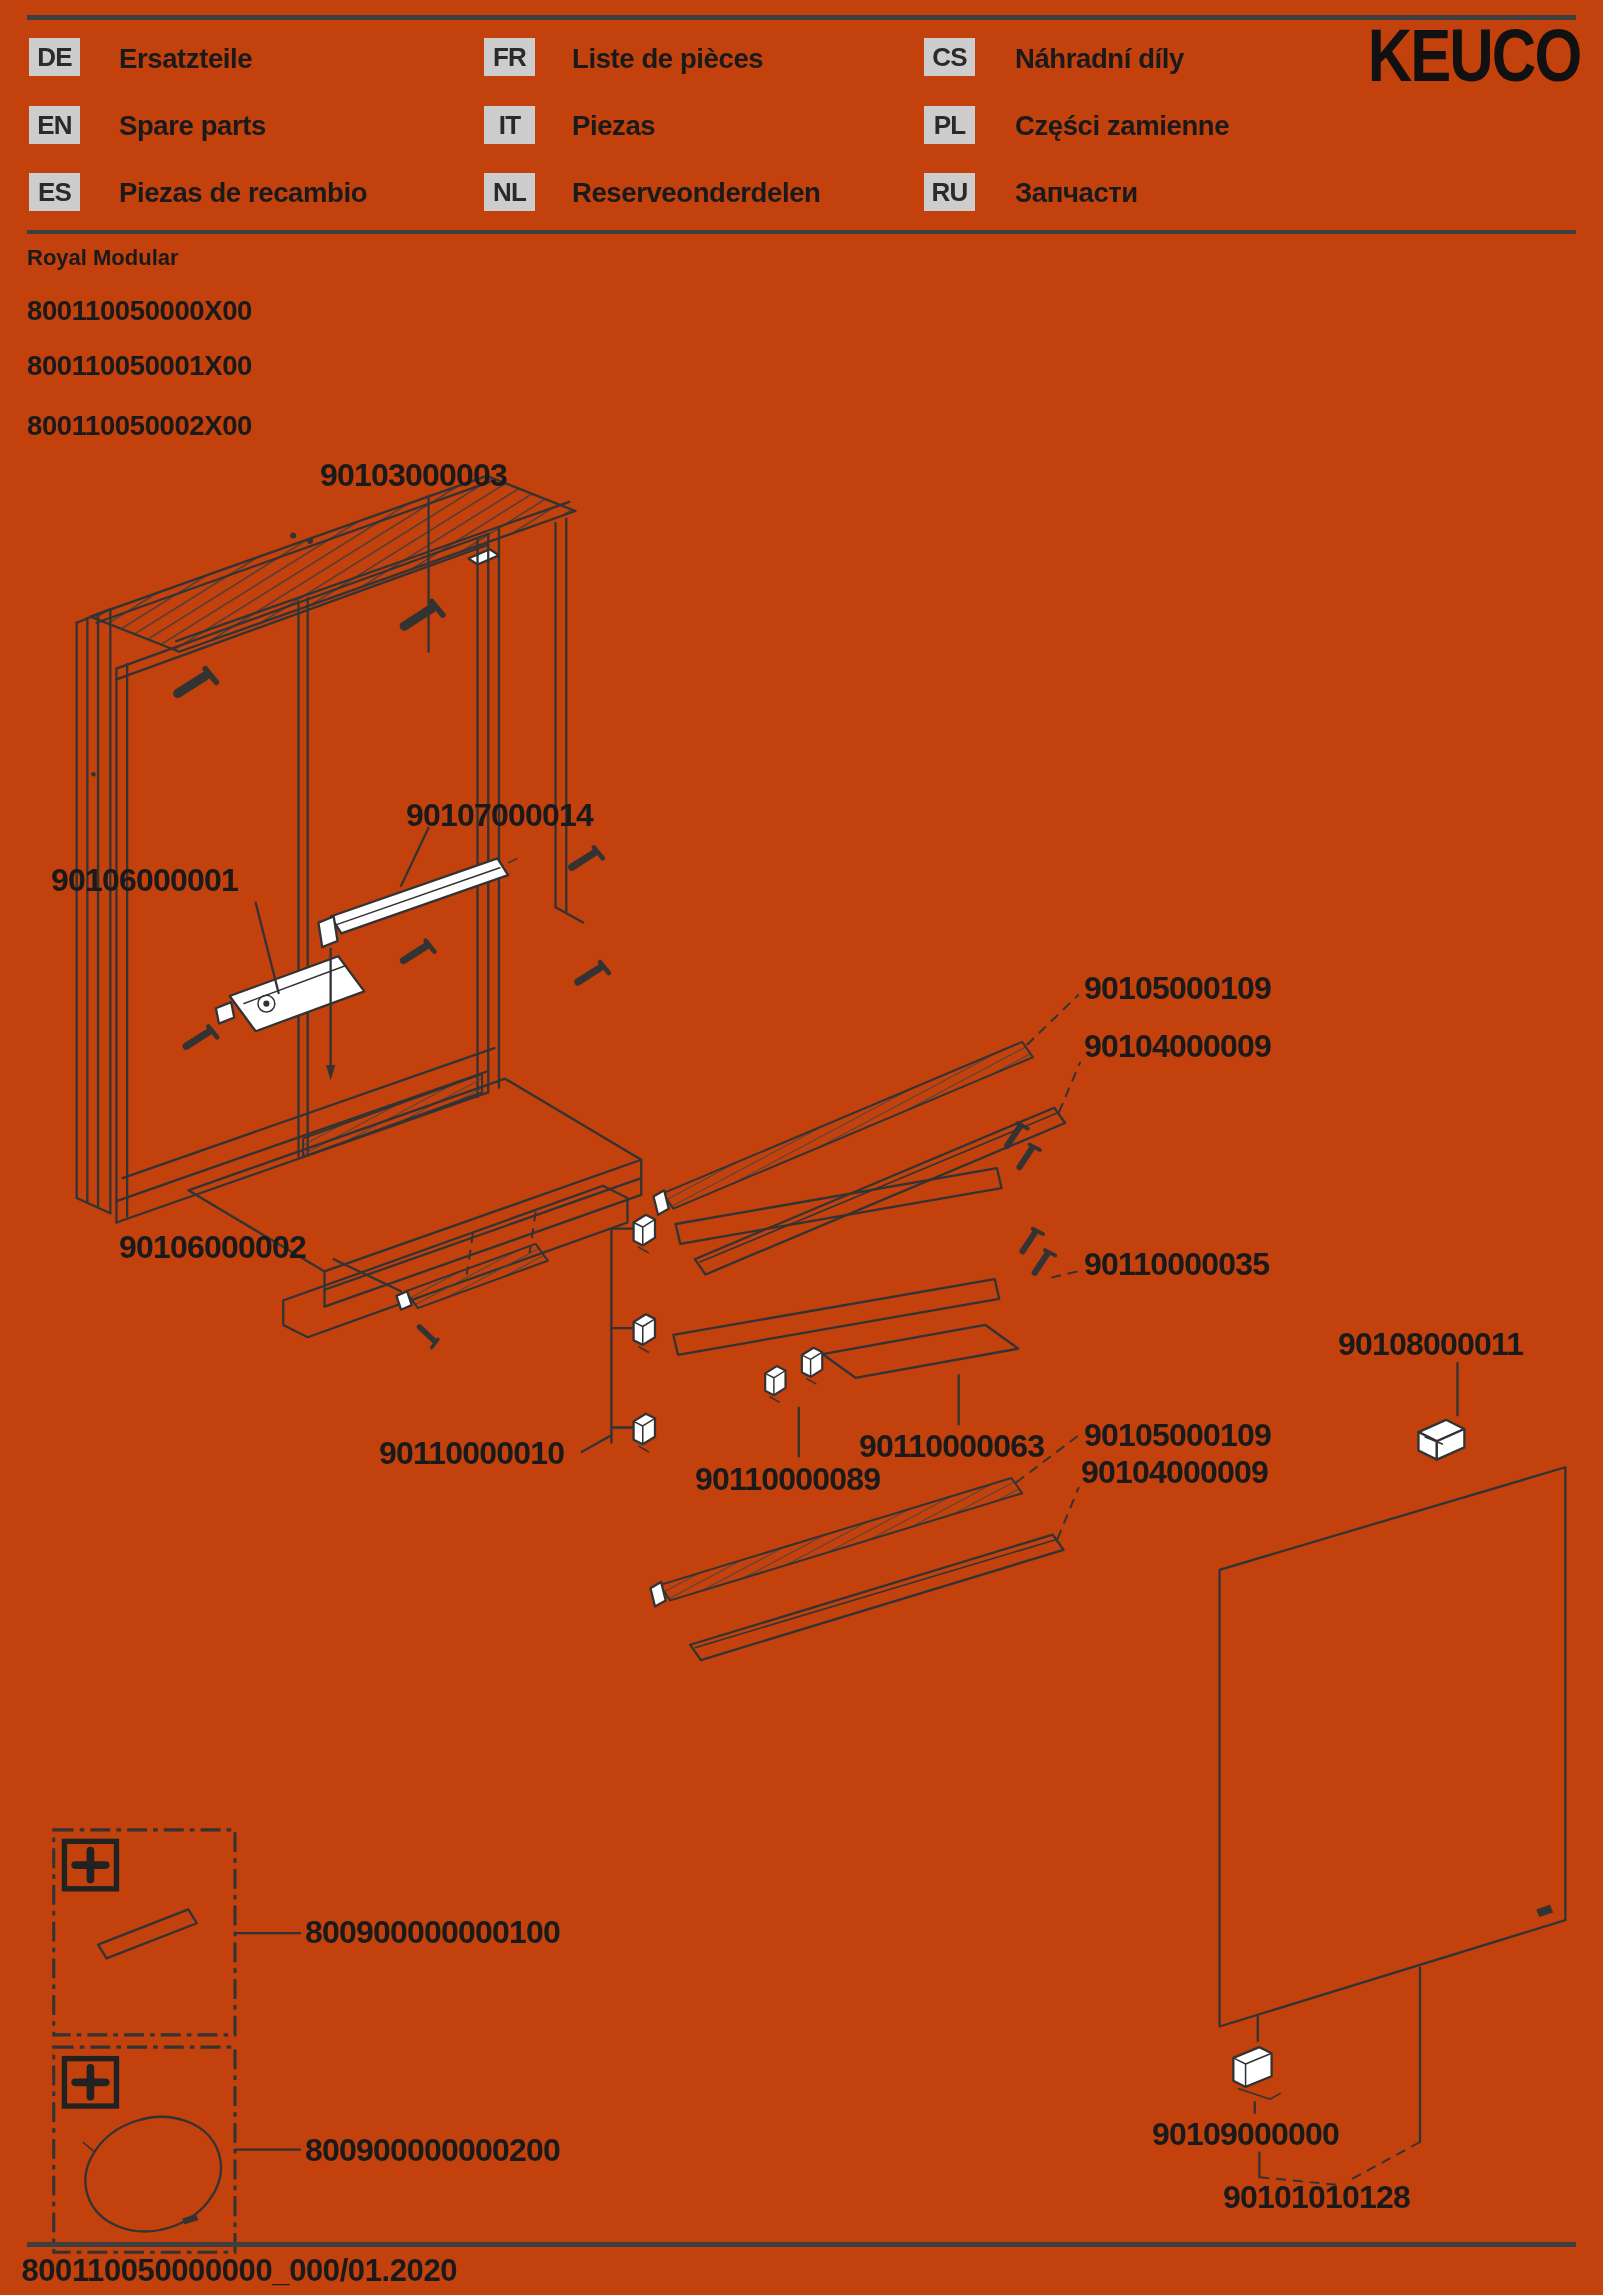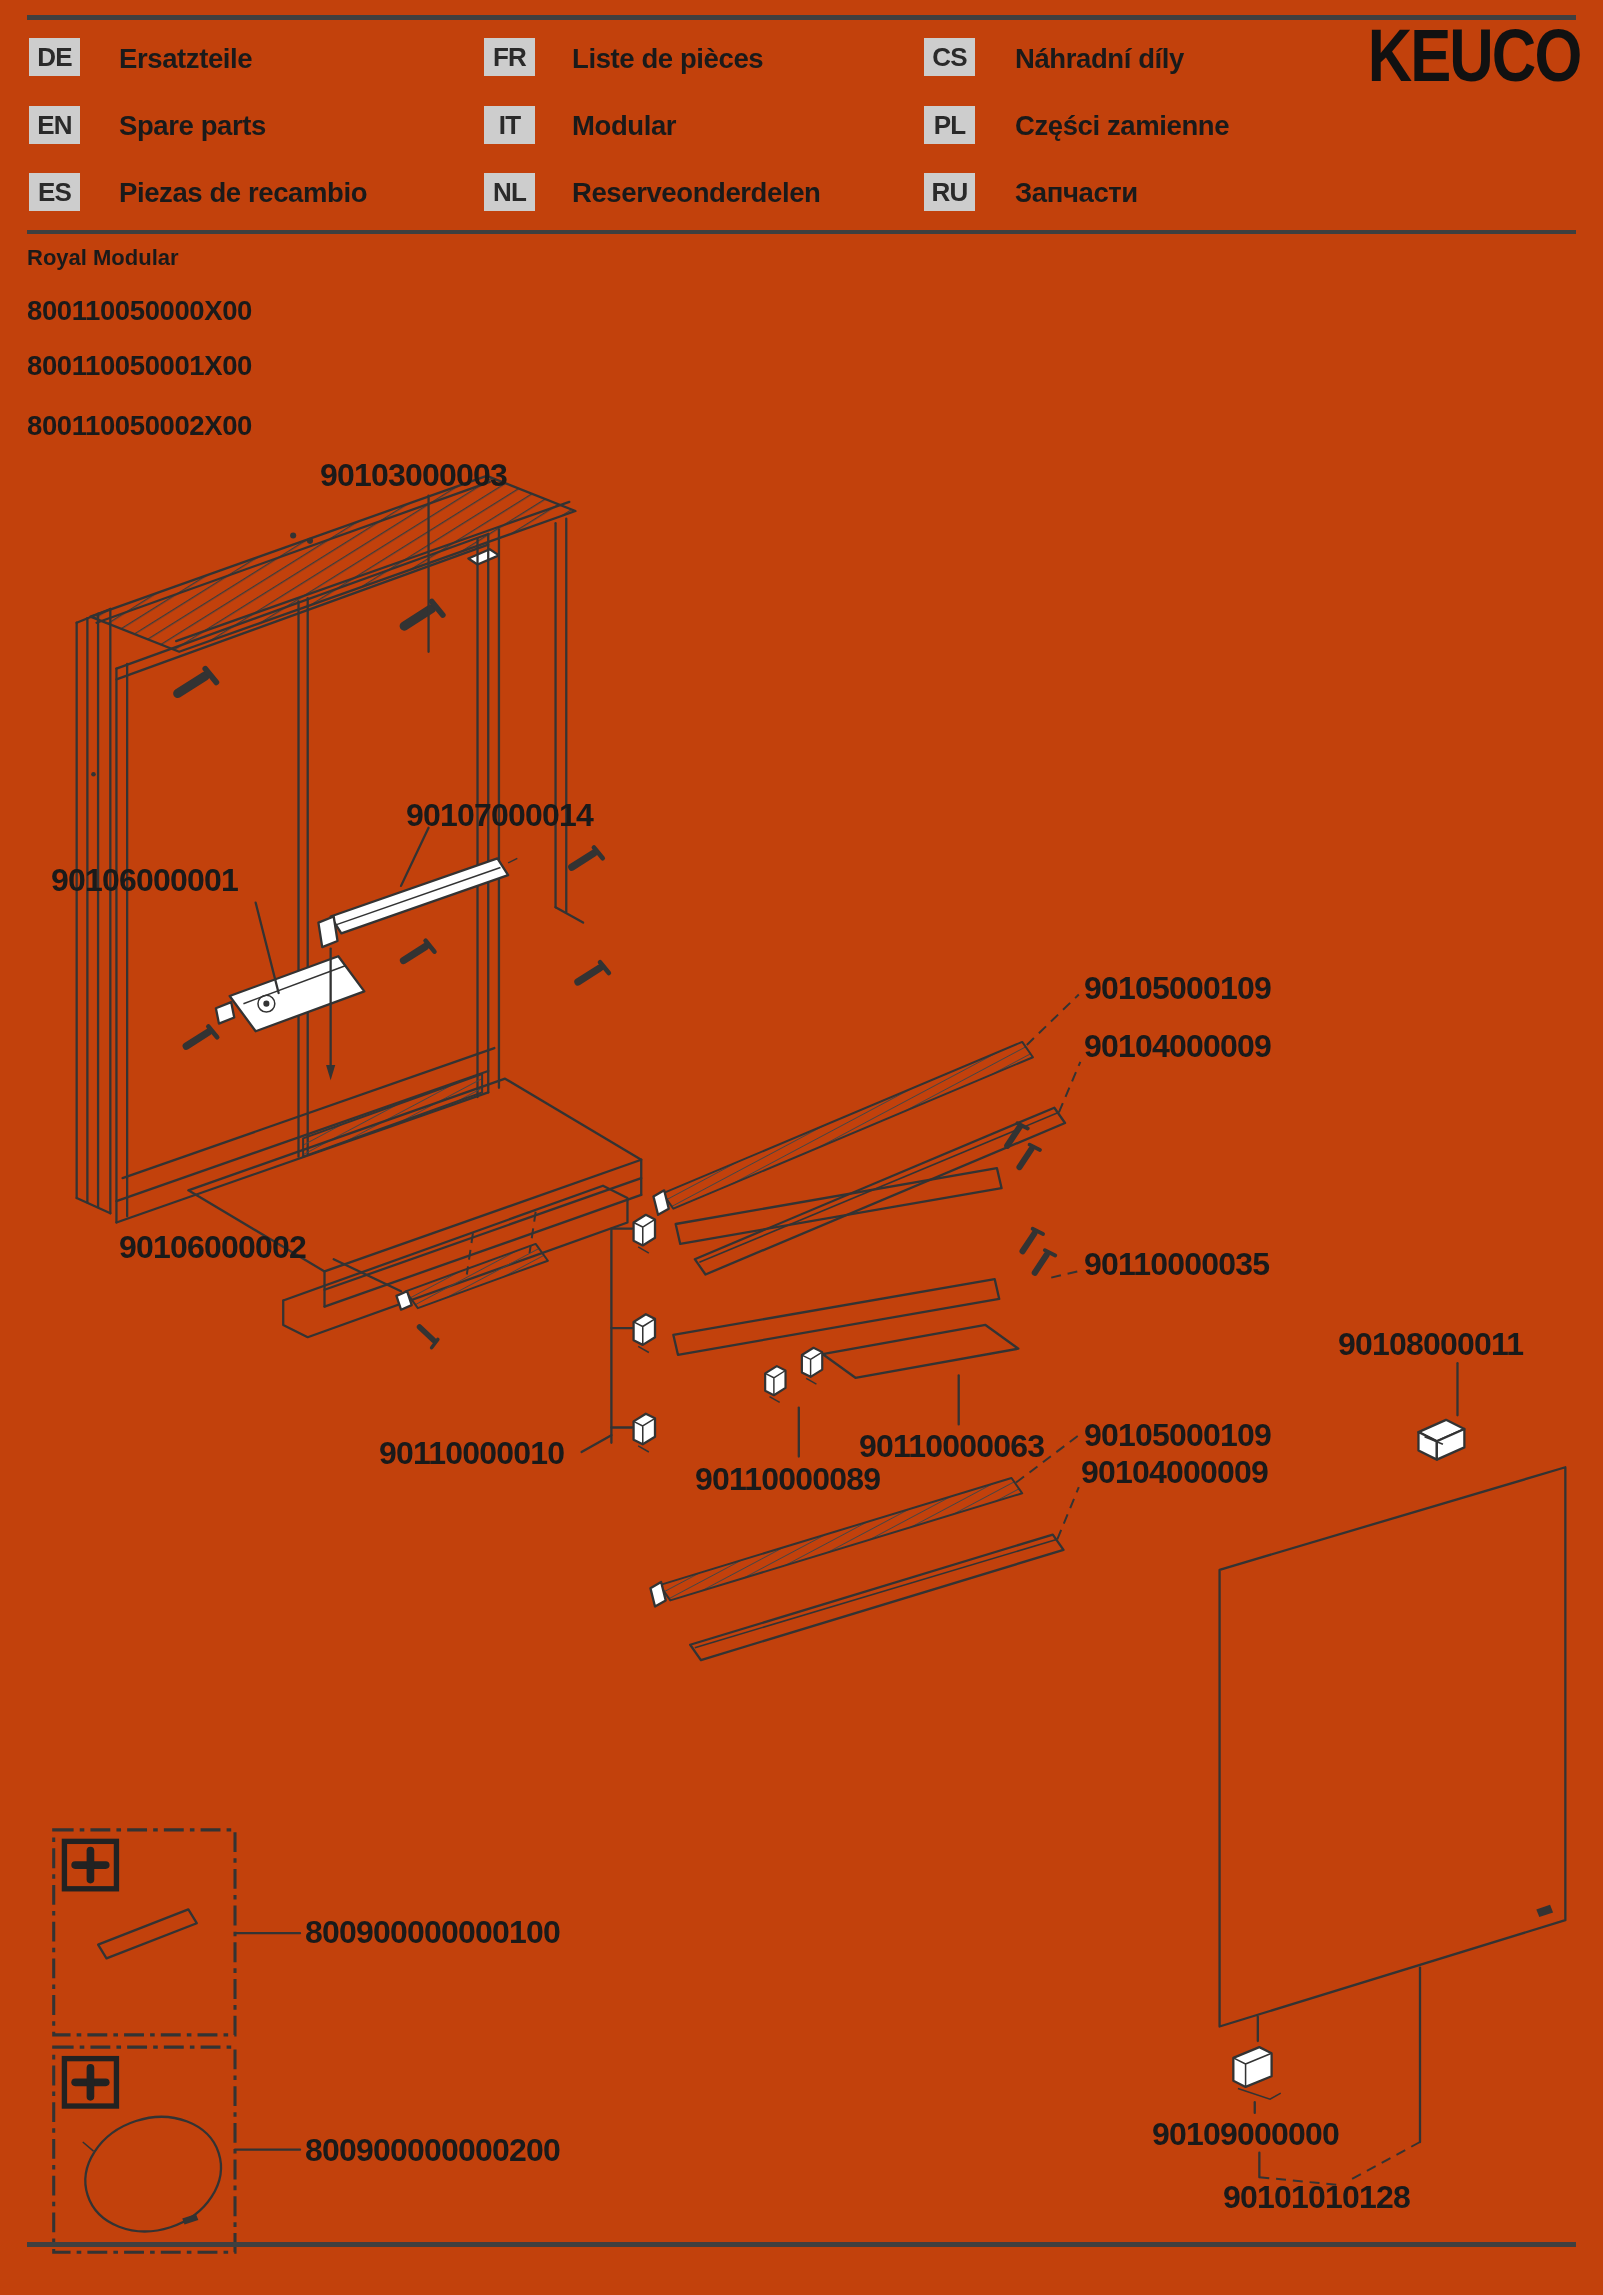--- a/index.html
+++ b/index.html
@@ -53,21 +53,21 @@
     <div class="badge" style="left:29px;top:38px;">DE</div>
     <div class="langlabel" style="left:119px;top:40px;">Ersatzteile</div>
     <div class="badge" style="left:29px;top:106px;">EN</div>
     <div class="langlabel" style="left:119px;top:107px;">Spare parts</div>
     <div class="badge" style="left:29px;top:173px;">ES</div>
     <div class="langlabel" style="left:119px;top:174px;">Piezas de recambio</div>
 
     <div class="badge" style="left:484px;top:38px;">FR</div>
     <div class="langlabel" style="left:572px;top:40px;">Liste de pièces</div>
     <div class="badge" style="left:484px;top:106px;">IT</div>
-    <div class="langlabel" style="left:572px;top:107px;">Modular</div>
+    <div class="langlabel" style="left:572px;top:107px;">Piezas</div>
     <div class="badge" style="left:484px;top:173px;">NL</div>
     <div class="langlabel" style="left:572px;top:174px;">Reserveonderdelen</div>
 
     <div class="badge" style="left:924px;top:38px;">CS</div>
     <div class="langlabel" style="left:1015px;top:40px;">Náhradní díly</div>
     <div class="badge" style="left:924px;top:106px;">PL</div>
     <div class="langlabel" style="left:1015px;top:107px;">Części zamienne</div>
     <div class="badge" style="left:924px;top:173px;">RU</div>
     <div class="langlabel" style="left:1015px;top:174px;">Запчасти</div>
   </div>
@@ -287,15 +287,16 @@
   <div class="plabel" style="left:695px;top:1461px;">90110000089</div>
   <div class="plabel" style="left:1084px;top:1417px;">90105000109</div>
   <div class="plabel" style="left:1081px;top:1454px;">90104000009</div>
   <div class="plabel" style="left:1338px;top:1326px;">90108000011</div>
   <div class="plabel" style="left:1152px;top:2116px;">90109000000</div>
   <div class="plabel" style="left:1223px;top:2179px;">90101010128</div>
   <div class="plabel" style="left:305px;top:1914px;">800900000000100</div>
   <div class="plabel" style="left:305px;top:2132px;">800900000000200</div>
 
   <div class="rule" style="top:2242px;"></div>
+  <div class="footer-code">800110050000000_000/01.2020</div>
 
 </div>
 
 
 </body></html>

